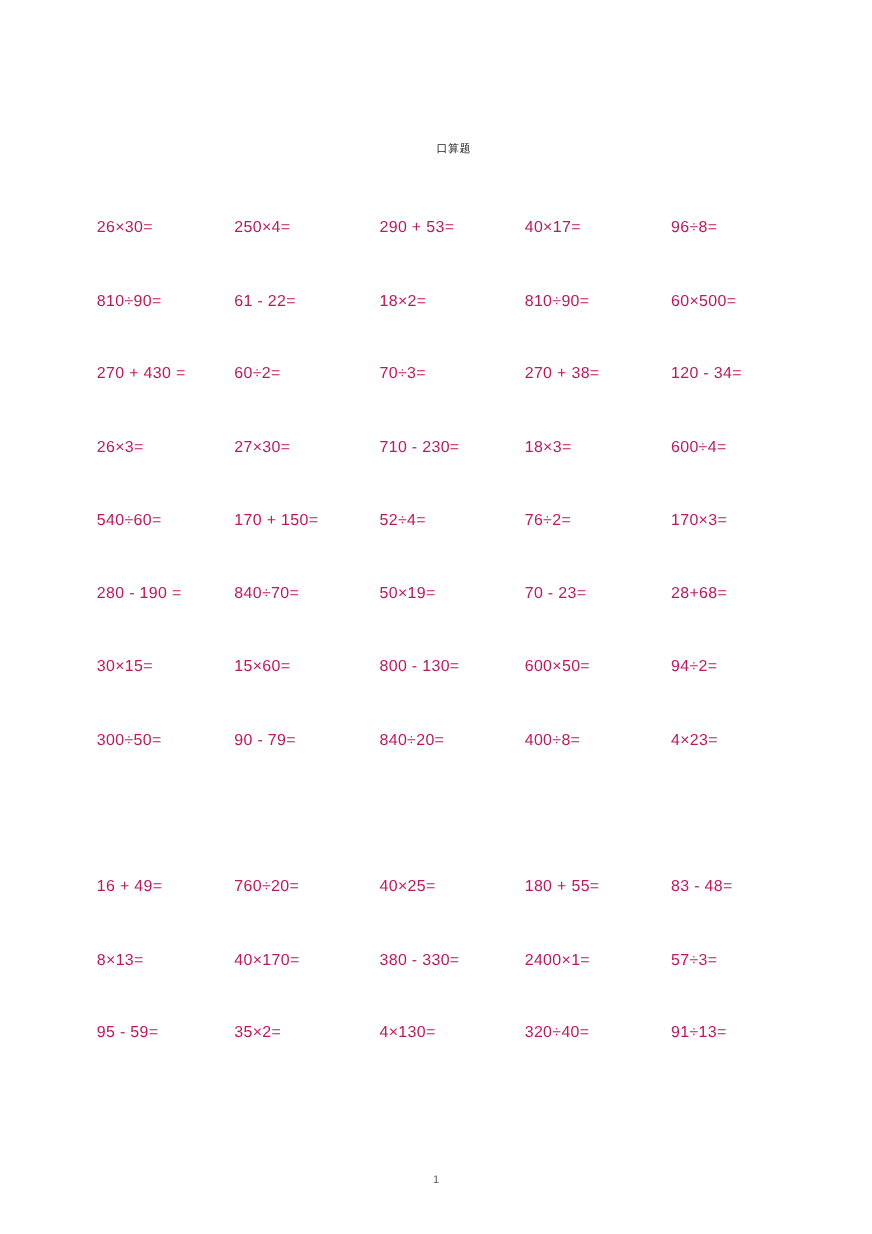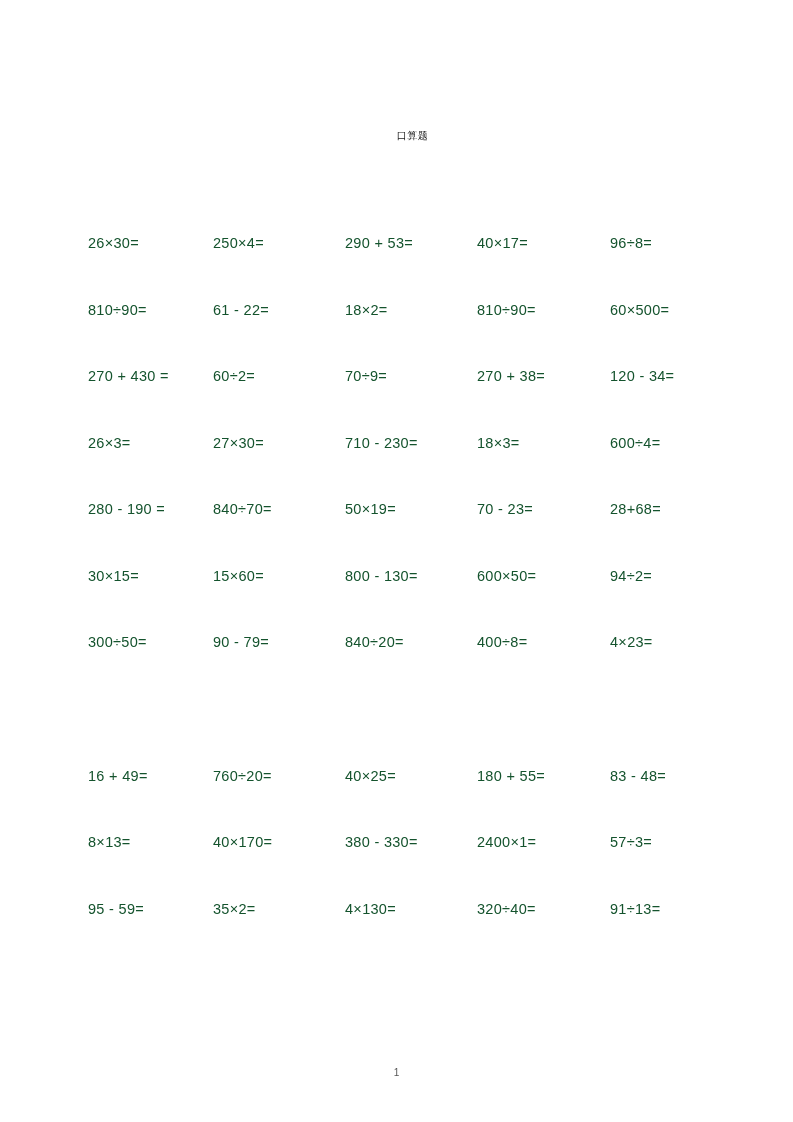--- a/index.html
+++ b/index.html
@@ -43,25 +43,24 @@
     height: 67px;
   }
   .problem-row {
     position: relative;
     height: 66.5px;
   }
   .problem-cell {
     position: absolute;
     top: 0;
     font-size: 14.5px;
-    color: #14532d;
+    color: #be185d;
     white-space: nowrap;
     letter-spacing: 0.3px;
     line-height: 1.2;
-    margin-top: 36px;
   }
   .col-0 { left: 88px; }
   .col-1 { left: 213px; }
   .col-2 { left: 345px; }
   .col-3 { left: 477px; text-align: right; }
   .col-4 { left: 610px; }
   .page-number {
     position: absolute;
     bottom: 44px;
     left: 0;
@@ -90,30 +89,37 @@
         <div class="problem-row">
           <div class="problem-cell col-0">810÷90=</div>
           <div class="problem-cell col-1">61 - 22=</div>
           <div class="problem-cell col-2">18×2=</div>
           <div class="problem-cell col-3">810÷90=</div>
           <div class="problem-cell col-4">60×500=</div>
         </div>
         <div class="problem-row">
           <div class="problem-cell col-0">270 + 430 =</div>
           <div class="problem-cell col-1">60÷2=</div>
-          <div class="problem-cell col-2">70÷9=</div>
+          <div class="problem-cell col-2">70÷3=</div>
           <div class="problem-cell col-3">270 + 38=</div>
           <div class="problem-cell col-4">120 - 34=</div>
         </div>
         <div class="problem-row">
           <div class="problem-cell col-0">26×3=</div>
           <div class="problem-cell col-1">27×30=</div>
           <div class="problem-cell col-2">710 - 230=</div>
           <div class="problem-cell col-3">18×3=</div>
           <div class="problem-cell col-4">600÷4=</div>
+        </div>
+        <div class="problem-row">
+          <div class="problem-cell col-0">540÷60=</div>
+          <div class="problem-cell col-1">170 + 150=</div>
+          <div class="problem-cell col-2">52÷4=</div>
+          <div class="problem-cell col-3">76÷2=</div>
+          <div class="problem-cell col-4">170×3=</div>
         </div>
         <div class="problem-row">
           <div class="problem-cell col-0">280 - 190 =</div>
           <div class="problem-cell col-1">840÷70=</div>
           <div class="problem-cell col-2">50×19=</div>
           <div class="problem-cell col-3">70 - 23=</div>
           <div class="problem-cell col-4">28+68=</div>
         </div>
         <div class="problem-row">
           <div class="problem-cell col-0">30×15=</div>

